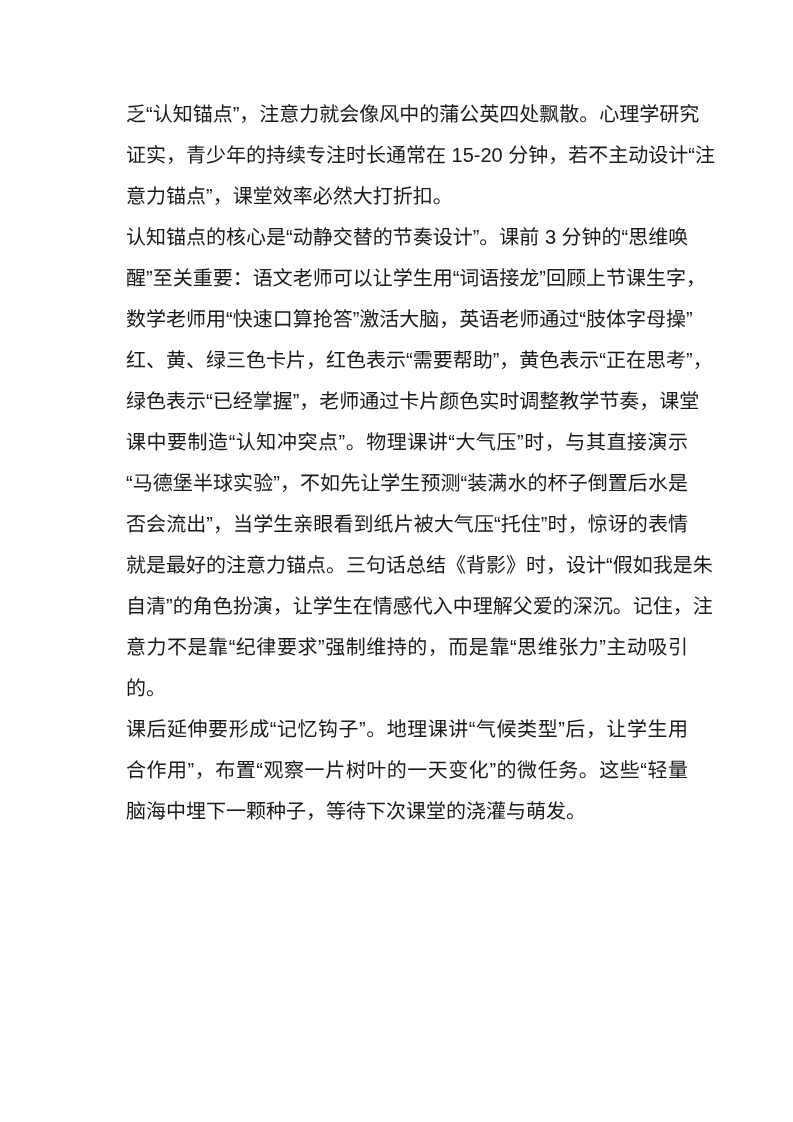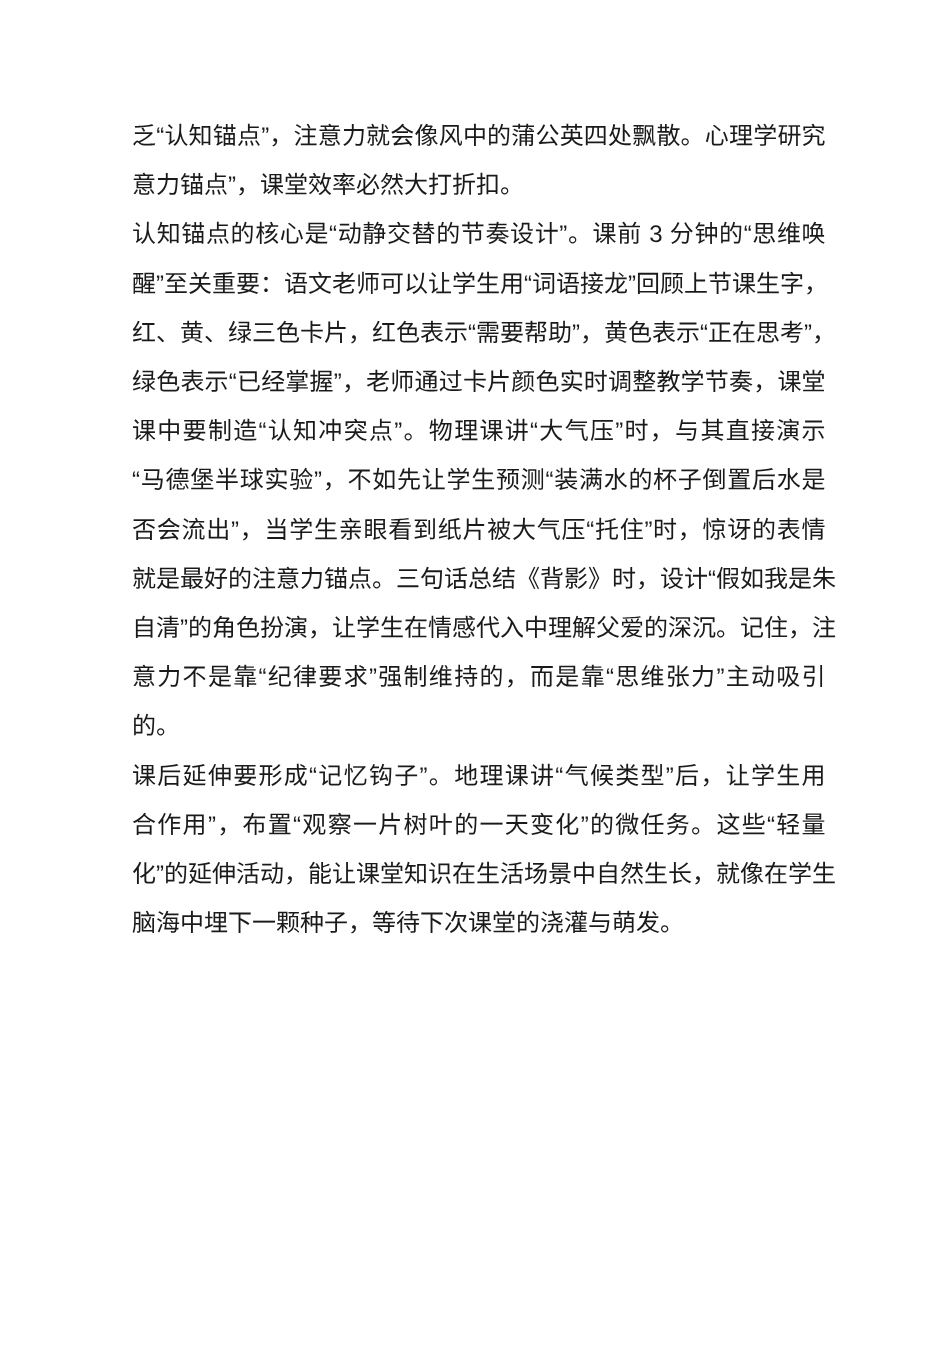--- a/index.html
+++ b/index.html
@@ -27,49 +27,51 @@
     }
     .line {
       font-size: 20px;
       line-height: 41px;
       height: 41px;
       white-space: nowrap;
       overflow: visible;
       text-align: justify;
       text-align-last: justify;
       text-justify: inter-character;
+      margin-left: 16px;
     }
     .line.para-end {
       text-align-last: left;
     }
   </style>
 </head>
 <body style="background-color: rgb(255, 255, 255); color: rgb(26, 26, 26);">
 
 <div class="page">
   <div class="doc-body">
       <div class="paragraph">
         <div class="line">乏“认知锚点”，注意力就会像风中的蒲公英四处飘散。心理学研究</div>
+        <div class="line">证实，青少年的持续专注时长通常在 15-20 分钟，若不主动设计“注</div>
         <div class="line para-end">意力锚点”，课堂效率必然大打折扣。</div>
       </div>
       <div class="paragraph">
         <div class="line">认知锚点的核心是“动静交替的节奏设计”。课前 3 分钟的“思维唤</div>
         <div class="line">醒”至关重要：语文老师可以让学生用“词语接龙”回顾上节课生字，</div>
+        <div class="line">数学老师用“快速口算抢答”激活大脑，英语老师通过“肢体字母操”</div>
         <div class="line">红、黄、绿三色卡片，红色表示“需要帮助”，黄色表示“正在思考”，</div>
         <div class="line">绿色表示“已经掌握”，老师通过卡片颜色实时调整教学节奏，课堂</div>
       </div>
       <div class="paragraph">
         <div class="line">课中要制造“认知冲突点”。物理课讲“大气压”时，与其直接演示</div>
         <div class="line">“马德堡半球实验”，不如先让学生预测“装满水的杯子倒置后水是</div>
         <div class="line">否会流出”，当学生亲眼看到纸片被大气压“托住”时，惊讶的表情</div>
         <div class="line">就是最好的注意力锚点。三句话总结《背影》时，设计“假如我是朱</div>
         <div class="line">自清”的角色扮演，让学生在情感代入中理解父爱的深沉。记住，注</div>
         <div class="line">意力不是靠“纪律要求”强制维持的，而是靠“思维张力”主动吸引</div>
         <div class="line para-end">的。</div>
       </div>
       <div class="paragraph">
         <div class="line">课后延伸要形成“记忆钩子”。地理课讲“气候类型”后，让学生用</div>
         <div class="line">合作用”，布置“观察一片树叶的一天变化”的微任务。这些“轻量</div>
-        <div class="line">化”的延伸活动，能让课堂知识在生活场景中自然生长，就像在学生</div>
         <div class="line para-end">脑海中埋下一颗种子，等待下次课堂的浇灌与萌发。</div>
       </div>
     </div>
 </div>
 
 </body></html>

